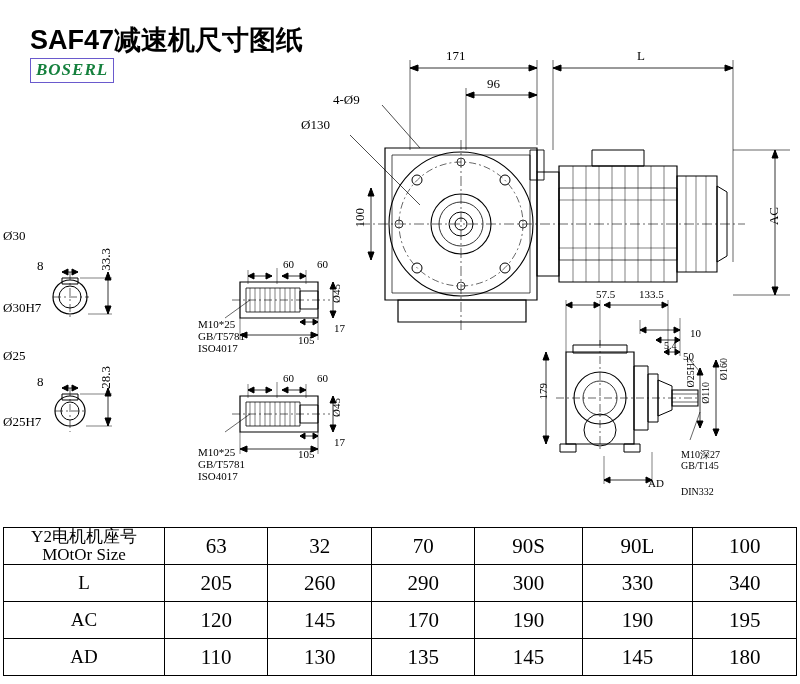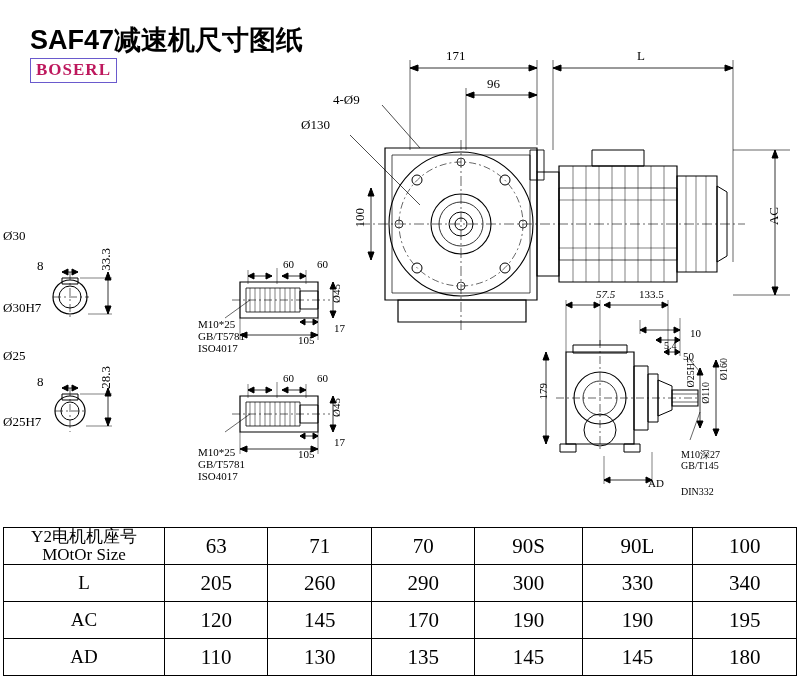--- a/index.html
+++ b/index.html
@@ -17,23 +17,23 @@
   #title{
     position:absolute;left:30px;top:22px;
     font-family:"Liberation Sans", sans-serif;
     font-weight:bold;font-size:27px;letter-spacing:0px;
     white-space:nowrap;
   }
   #logo{
     position:absolute;left:30px;top:58px;
     border:1px solid #6a5acd;
     padding:1px 5px 2px 5px;
-    color:#be185d;
+    color:#15803d;
     font-family:"Liberation Serif", serif;
-    font-weight:bold;font-size:17px;letter-spacing:1px;
+    font-weight:bold;font-size:17px;letter-spacing:1px;font-style:italic;
   }
 
   
   .lbl{position:absolute;font-family:"Liberation Serif",serif;font-size:13px;white-space:nowrap;}
   .lbl.sm{font-size:11px;padding-left:30px;}
   .lbl.xs{font-size:10px;}
   .vert{writing-mode:vertical-rl;transform:rotate(180deg);}
 
   svg{position:absolute;left:0;top:0;}
   svg line,svg path,svg rect,svg circle,svg ellipse,svg polyline,svg polygon{
@@ -365,21 +365,21 @@
 
   <div class="lbl sm" style="left:253px;top:372px;">60</div>
   <div class="lbl sm" style="left:287px;top:372px;">60</div>
   <div class="lbl sm" style="left:304px;top:436px;">17</div>
   <div class="lbl sm" style="left:268px;top:448px;">105</div>
   <div class="lbl sm vert" style="left:330px;top:398px;">Ø45</div>
   <div class="lbl sm" style="left:168px;top:446px;">M10*25</div>
   <div class="lbl sm" style="left:168px;top:458px;">GB/T5781</div>
   <div class="lbl sm" style="left:168px;top:470px;">ISO4017</div>
 
-  <div class="lbl sm" style="left:566px;top:288px;font-style:italic;">57.5</div>
+  <div class="lbl sm" style="left:566px;top:288px;">57.5</div>
   <div class="lbl sm" style="left:609px;top:288px;">133.5</div>
   <div class="lbl sm vert" style="left:537px;top:383px;">179</div>
   <div class="lbl sm" style="left:653px;top:315px;margin-top:35px;">50</div>
   <div class="lbl sm" style="left:660px;top:327px;">10</div>
   <div class="lbl xs" style="left:664px;top:340px;">5.4</div>
   <div class="lbl xs vert" style="left:685px;top:358px;">Ø25H7</div>
   <div class="lbl xs vert" style="left:700px;top:382px;">Ø110</div>
   <div class="lbl xs vert" style="left:718px;top:358px;">Ø160</div>
   <div class="lbl sm" style="left:618px;top:477px;">AD</div>
   <div class="lbl xs" style="left:681px;top:448px;">M10深27</div>
@@ -387,21 +387,21 @@
   <div class="lbl xs" style="left:681px;top:486px;">DIN332</div>
 
   <table id="spec-table">
     <tbody>
       <tr>
         <td class="rowhead two">
           <span class="l1">Y2电机机座号</span>
           <span class="l2">MOtOr Size</span>
         </td>
         <td>63</td>
-        <td>71</td>
+        <td>32</td>
         <td>70</td>
         <td>90S</td>
         <td>90L</td>
         <td>100</td>
       </tr>
       <tr>
         <td class="rowhead">
           <span class="l1">L</span>
         </td>
         <td>205</td>

